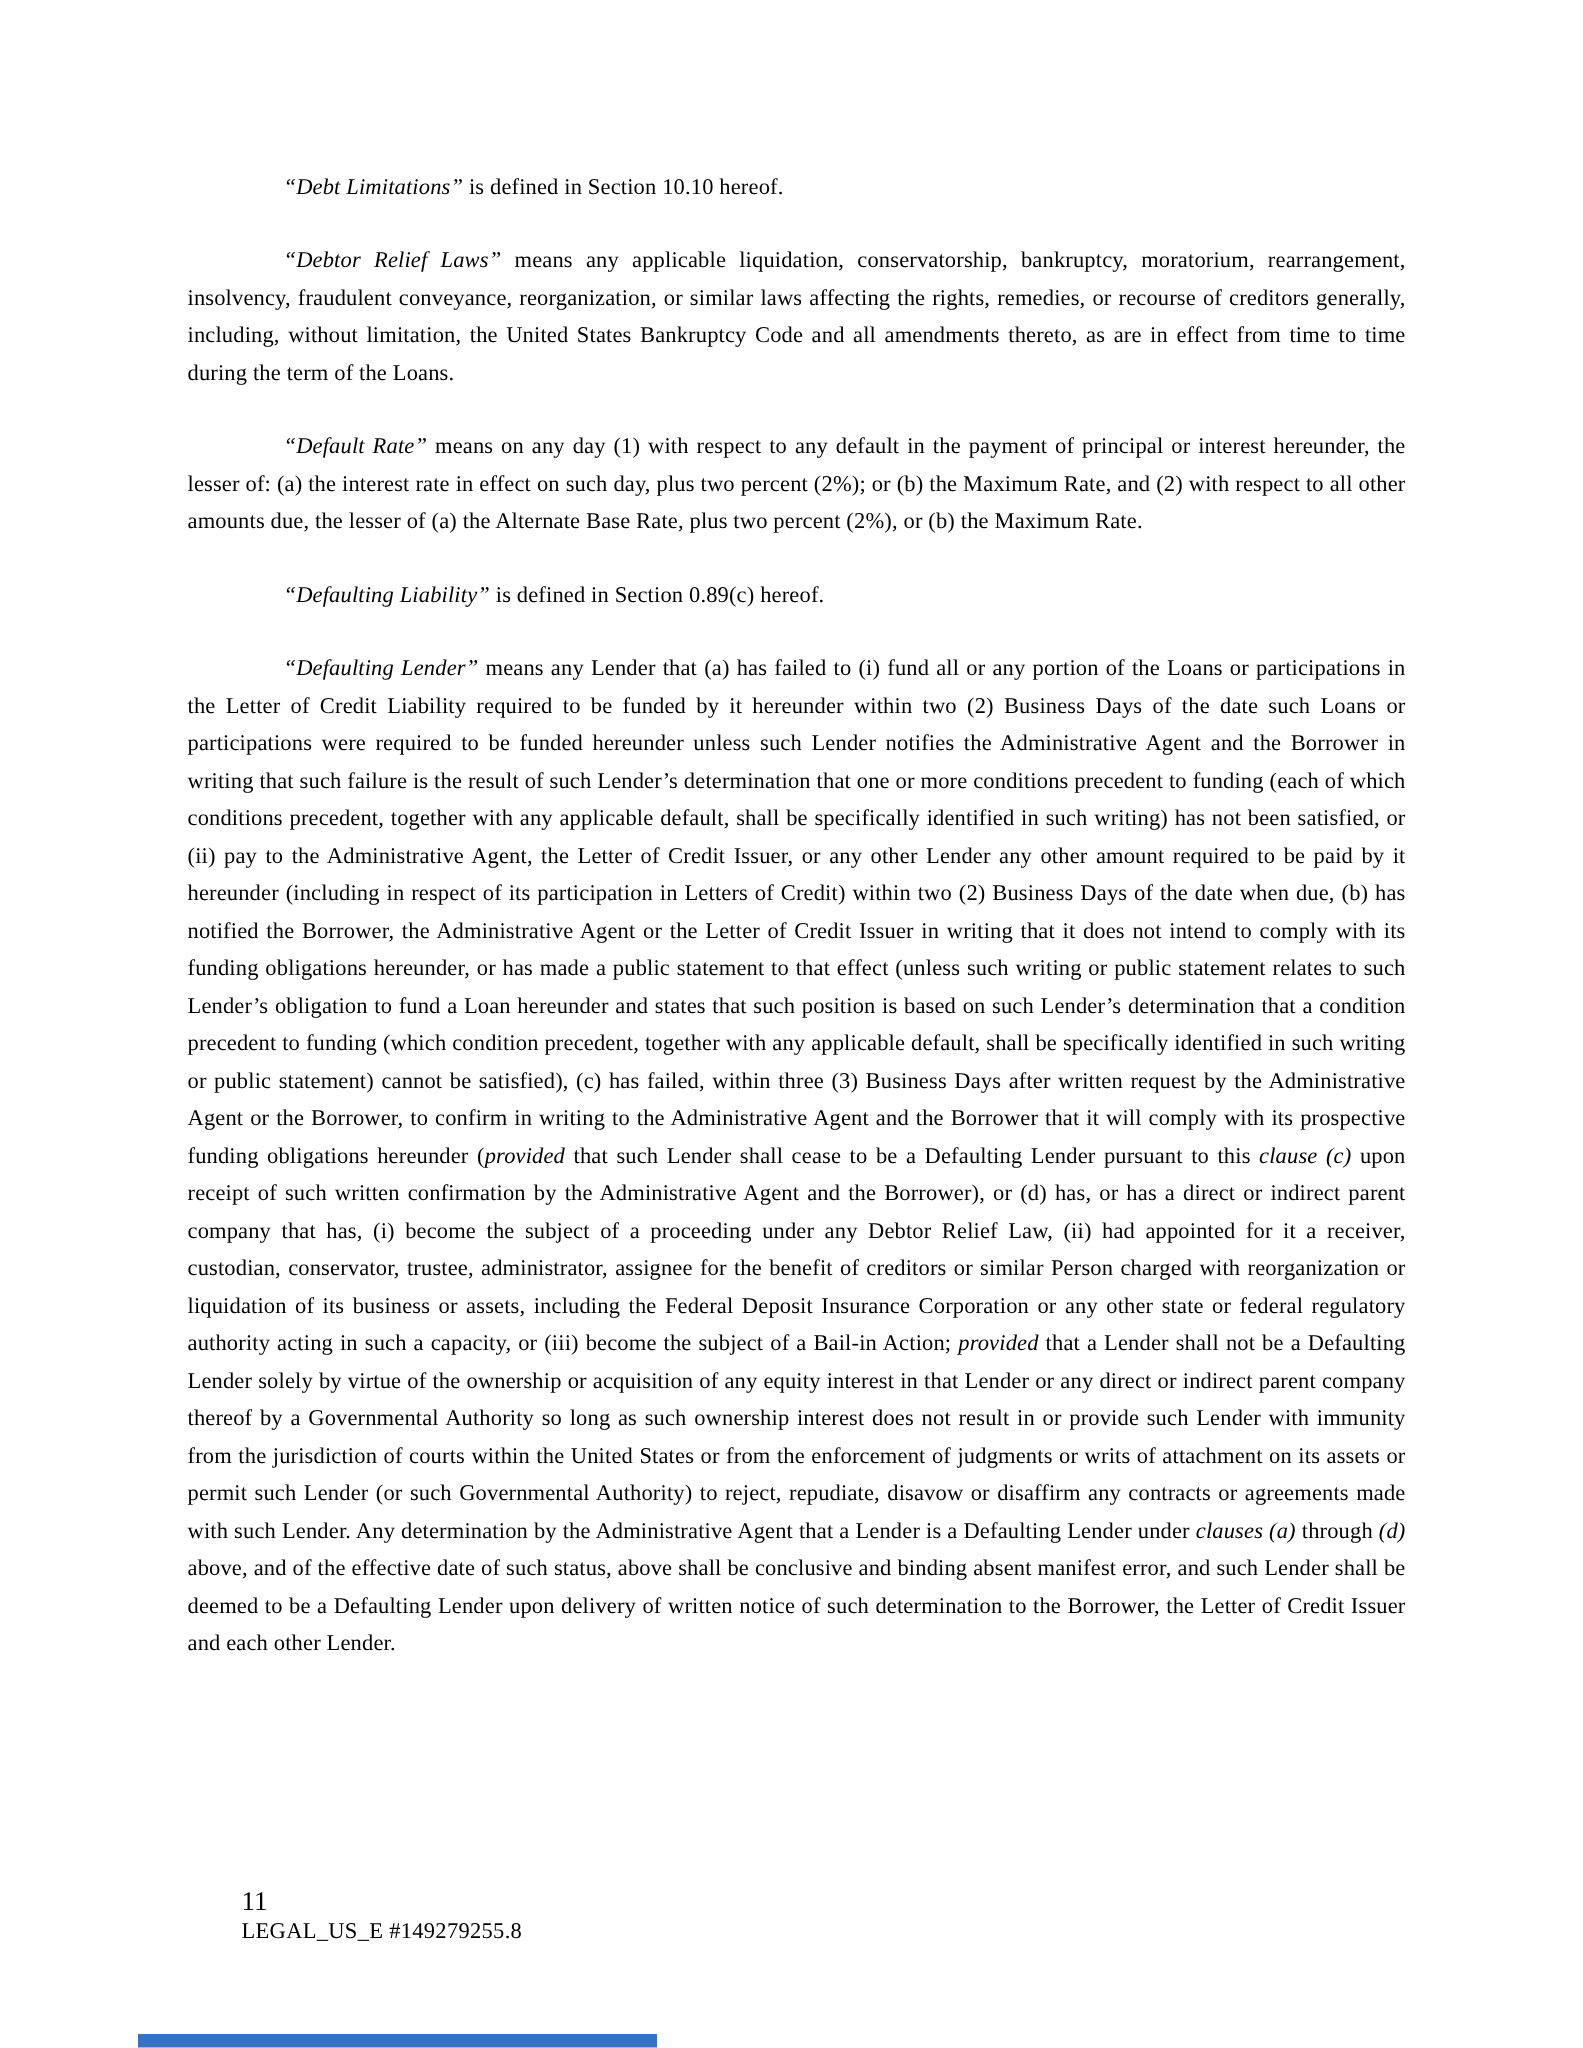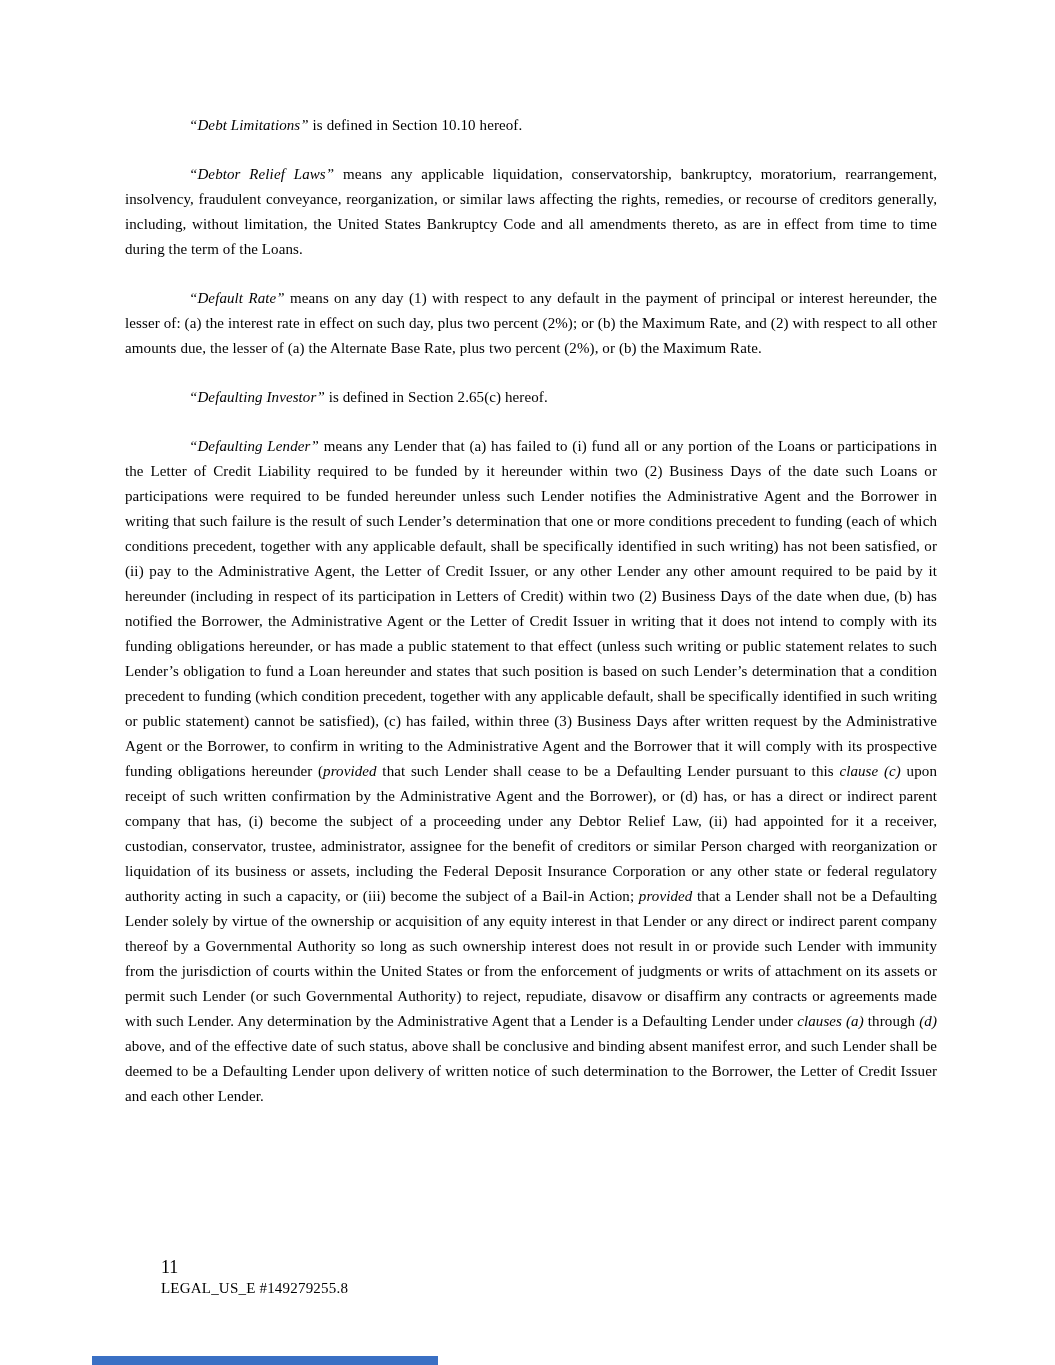--- a/index.html
+++ b/index.html
@@ -64,21 +64,21 @@
 </style>
 </head>
 <body>
 
 <div class="page">
 
   <div class="doc-body">
       <p class="para"><span class="it">“Debt Limitations”</span><span> is defined in Section 10.10 hereof.</span></p>
       <p class="para"><span class="it">“Debtor Relief Laws”</span><span> means any applicable liquidation, conservatorship, bankruptcy, moratorium, rearrangement, insolvency, fraudulent conveyance, reorganization, or similar laws affecting the rights, remedies, or recourse of creditors generally, including, without limitation, the United States Bankruptcy Code and all amendments thereto, as are in effect from time to time during the term of the Loans.</span></p>
       <p class="para"><span class="it">“Default Rate”</span><span> means on any day (1) with respect to any default in the payment of principal or interest hereunder, the lesser of: (a) the interest rate in effect on such day, plus two percent (2%); or (b) the Maximum Rate, and (2) with respect to all other amounts due, the lesser of (a) the Alternate Base Rate, plus two percent (2%), or (b) the Maximum Rate.</span></p>
-      <p class="para"><span class="it">“Defaulting Investor”</span><span> is defined in Section 2.65(c) hereof.</span></p>
+      <p class="para"><span class="it">“Defaulting Liability”</span><span> is defined in Section 0.89(c) hereof.</span></p>
       <p class="para"><span class="it">“Defaulting Lender”</span><span> means any Lender that (a) has failed to (i) fund all or any portion of the Loans or participations in the Letter of Credit Liability required to be funded by it hereunder within two (2) Business Days of the date such Loans or participations were required to be funded hereunder unless such Lender notifies the Administrative Agent and the Borrower in writing that such failure is the result of such Lender’s determination that one or more conditions precedent to funding (each of which conditions precedent, together with any applicable default, shall be specifically identified in such writing) has not been satisfied, or (ii) pay to the Administrative Agent, the Letter of Credit Issuer, or any other Lender any other amount required to be paid by it hereunder (including in respect of its participation in Letters of Credit) within two (2) Business Days of the date when due, (b) has notified the Borrower, the Administrative Agent or the Letter of Credit Issuer in writing that it does not intend to comply with its funding obligations hereunder, or has made a public statement to that effect (unless such writing or public statement relates to such Lender’s obligation to fund a Loan hereunder and states that such position is based on such Lender’s determination that a condition precedent to funding (which condition precedent, together with any applicable default, shall be specifically identified in such writing or public statement) cannot be satisfied), (c) has failed, within three (3) Business Days after written request by the Administrative Agent or the Borrower, to confirm in writing to the Administrative Agent and the Borrower that it will comply with its prospective funding obligations hereunder (</span><span class="it">provided</span><span> that such Lender shall cease to be a Defaulting Lender pursuant to this </span><span class="it">clause (c)</span><span> upon receipt of such written confirmation by the Administrative Agent and the Borrower), or (d) has, or has a direct or indirect parent company that has, (i) become the subject of a proceeding under any Debtor Relief Law, (ii) had appointed for it a receiver, custodian, conservator, trustee, administrator, assignee for the benefit of creditors or similar Person charged with reorganization or liquidation of its business or assets, including the Federal Deposit Insurance Corporation or any other state or federal regulatory authority acting in such a capacity, or (iii) become the subject of a Bail-in Action; </span><span class="it">provided</span><span> that a Lender shall not be a Defaulting Lender solely by virtue of the ownership or acquisition of any equity interest in that Lender or any direct or indirect parent company thereof by a Governmental Authority so long as such ownership interest does not result in or provide such Lender with immunity from the jurisdiction of courts within the United States or from the enforcement of judgments or writs of attachment on its assets or permit such Lender (or such Governmental Authority) to reject, repudiate, disavow or disaffirm any contracts or agreements made with such Lender.  Any determination by the Administrative Agent that a Lender is a Defaulting Lender under </span><span class="it">clauses (a)</span><span> through </span><span class="it">(d)</span><span> above, and of the effective date of such status, above shall be conclusive and binding absent manifest error, and such Lender shall be deemed to be a Defaulting Lender upon delivery of written notice of such determination to the Borrower, the Letter of Credit Issuer and each other Lender.</span></p>
     </div>
 
   <div class="footer">
     <div class="page-number">11</div>
     <div class="doc-id">LEGAL_US_E #149279255.8</div>
   </div>
 
   <div class="hscroll-thumb" style="background: rgb(58, 112, 196);"></div>
 

